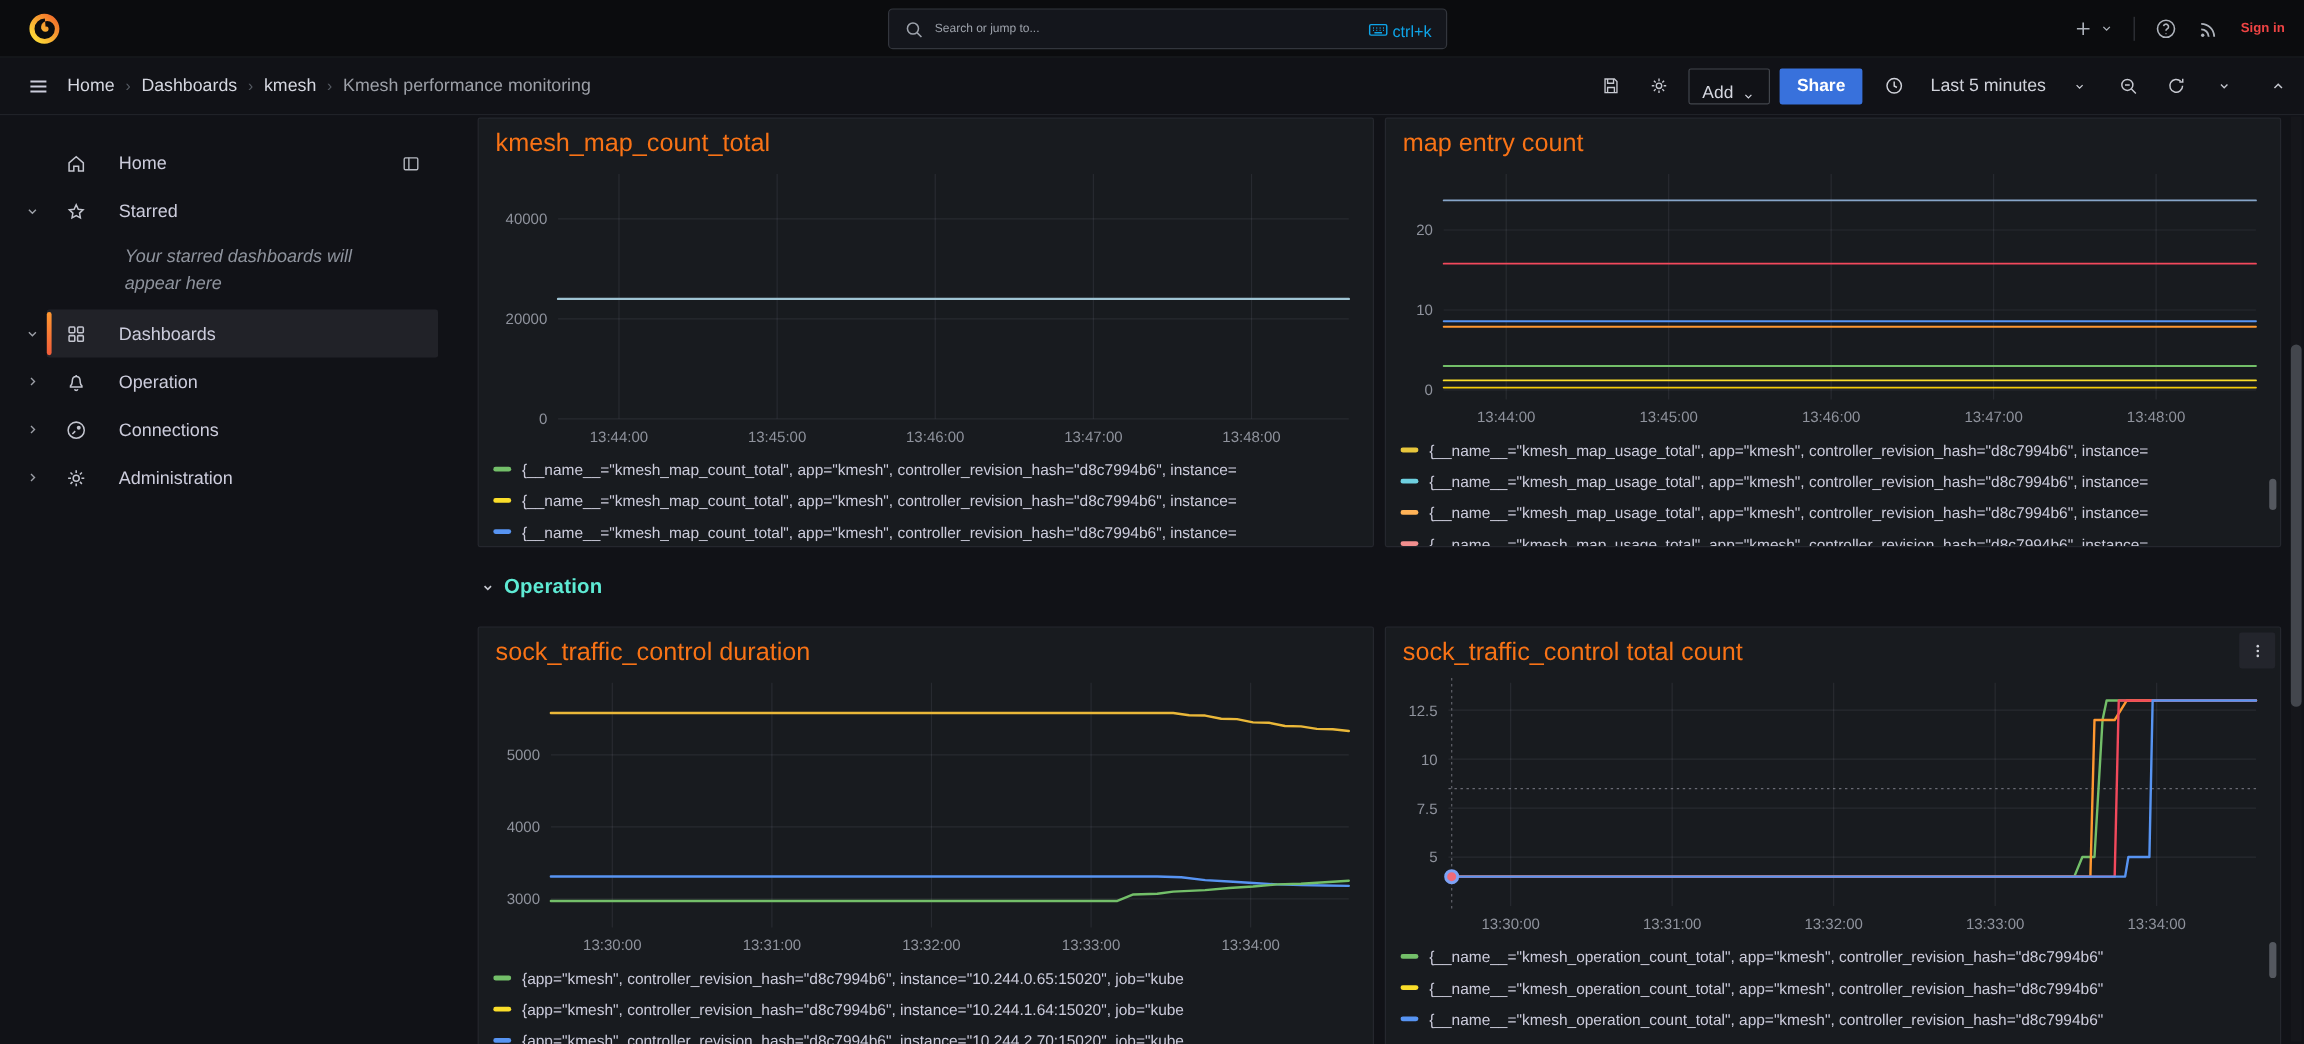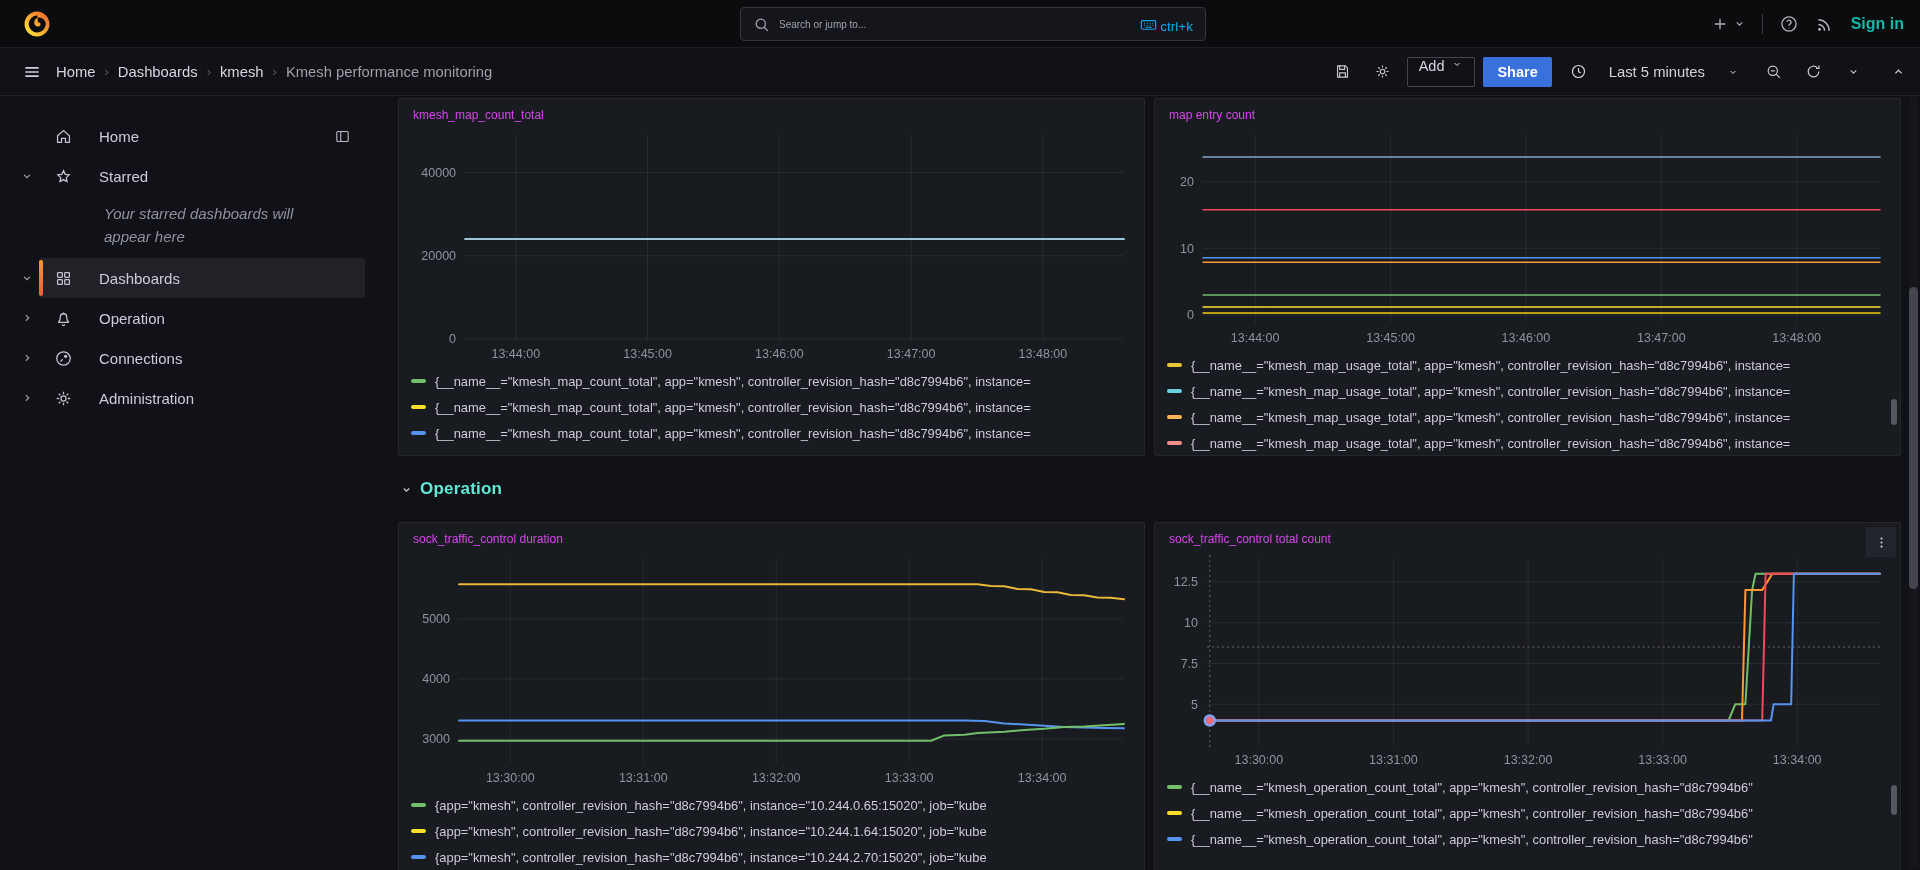--- a/index.html
+++ b/index.html
@@ -14,36 +14,36 @@
   .logo { width:30px; height:30px; margin-left:6px; }
   .searchbox { position:absolute; left:740px; top:7px; width:466px; height:34px;
     background:#14161c; border:1px solid #33363d; border-radius:4px;
     display:flex; align-items:center; padding:0 12px; gap:9px; color:#9da2ab; }
   .searchbox input { flex:1; background:transparent; border:none; outline:none;
     color:#c7c9d1; font-size:10px; font-family:inherit; }
   .searchbox input::placeholder { color:#9da2ab; }
   .shortcut { display:flex; align-items:flex-end; gap:2px; color:#0ea5e9; font-size:13.5px; }
   .top-right { margin-left:auto; display:flex; align-items:center; gap:16px; color:#aeb3bb; }
   .vdiv { width:1px; height:20px; background:#33363c; }
-  .signin { color:#14b8a6; font-size:16px; font-weight:600; }
+  .signin { color:#ef4444; font-size:11px; font-weight:600; }
 
   
   .toolbar { height:48px; display:flex; align-items:center; padding:0 14px;
     border-bottom:1px solid #202228; background:#111217; }
   .burger { color:#ccccdc; margin:0 14px 0 8px; }
   .crumbs { display:flex; align-items:center; gap:9px; font-size:14.8px; }
   .crumb { color:#d5d7e0; }
   .crumb-sep { color:#565b63; font-size:13px; }
   .crumb.current { color:#9da0a8;text-align:center; }
   .tb-right { margin-left:auto; display:flex; align-items:center; gap:8px; }
   .tb-icon { width:32px; height:30px; display:flex; align-items:center; justify-content:center;
     color:#c7c9d1; border-radius:2px; }
   .btn-outline { height:30px; padding:0 11px; border:1px solid #42454c; border-radius:2px;
     background:transparent; color:#d5d7e0; font-size:14.5px; font-family:inherit;
-    display:flex; align-items:flex-start; gap:7px; }
+    display:flex; align-items:flex-end; gap:7px; }
   .btn-primary { height:30px; padding:0 14px; border:none; border-radius:2px;
     background:#3871dc; color:#fff; font-size:14.5px; font-weight:600; font-family:inherit; }
   .timepick { display:flex; align-items:center; gap:22px; color:#d0d2da; font-size:14.8px;
     padding:0 10px; height:30px; }
   .caret-up { margin-left:14px; color:#c7c9d1; }
 
   
   .shell { display:flex; height:774px; position:relative; }
 
   
@@ -65,21 +65,21 @@
   .main { flex:1; padding:1px 19px 0 22px; position:relative; }
   .row { display:grid; grid-template-columns:1fr 1fr; gap:9px; }
   .row1 { height:358px; margin-top:1px; }
   .row2 { height:362px; }
   .section-head { display:flex; align-items:center; gap:7px; height:28px;
     margin:19px 0 19px 2px; color:#c8cad2; }
   .section-head b { font-size:17px; color:#5eead4; letter-spacing:.2px; }
 
   .panel { background:#181b1f; border:1px solid #25272e; border-radius:2px;
     padding:6px 12px 0; position:relative; overflow:hidden; }
-  .panel-title { font-size:12px; font-weight:500; color:#d946ef; margin:3px 0 3px 2px;
+  .panel-title { font-size:21px; font-weight:500; color:#f97316; margin:3px 0 3px 2px;
     white-space:nowrap; }
   .kebab { position:absolute; top:4px; right:4px; width:30px; height:30px;
     background:#23252c; border-radius:2px; display:flex; align-items:center;
     justify-content:center; color:#d0d2da; }
   svg.chart { width:100%; display:block; }
   svg.chart text { font-family:"Liberation Sans", sans-serif; fill:#8f939d; font-size:12.5px; }
 
   .legend { list-style:none; margin-top:3px; }
   .legend li { height:26px; display:flex; align-items:center; gap:9px; overflow:hidden; }
   .lg-mark { width:15px; height:4px; border-radius:2px; flex:none; }

